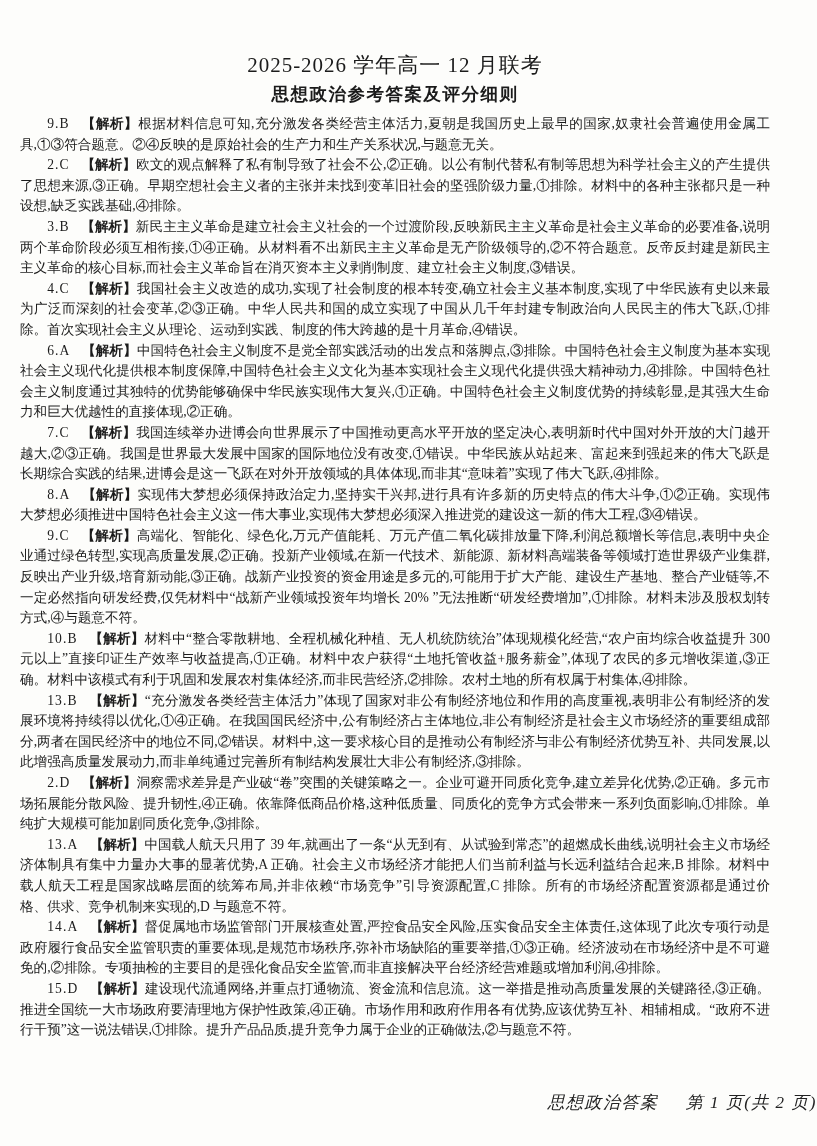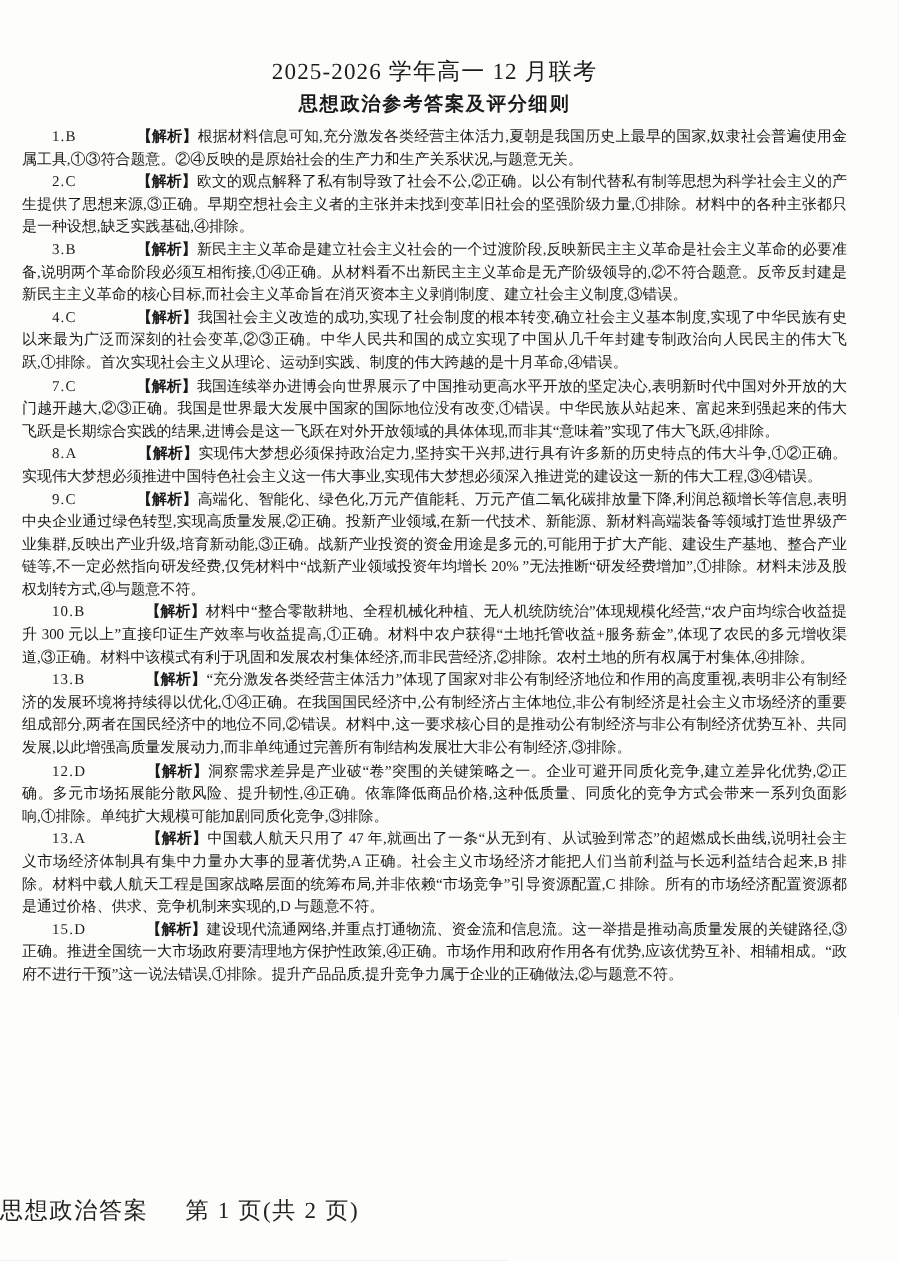--- a/index.html
+++ b/index.html
@@ -40,55 +40,57 @@
     margin:0;
     text-indent:2em;
   }
   .ans{
     letter-spacing:.08em;
     margin-right:.85em;
   }
   .tag{
     font-weight:700;
     font-family:"Liberation Sans","DejaVu Sans",sans-serif;
-    margin-left:43px;
   }
   .footer{
     position:absolute;
     left:0;right:0;
     bottom:32px;
-    text-align:left;
-    font-size:21px;
+    text-align:right;
+    font-size:17px;
+    font-style:italic;
     letter-spacing:1.5px;
     color:#222;
   }
   .footer .gap{display:inline-block;width:1.6em;}
 </style>
 </head>
 <body>
 
 <div class="page">
 
   <div class="hdr">
     <div class="title">2025-2026 学年高一 12 月联考</div>
     <div class="subtitle">思想政治参考答案及评分细则</div>
   </div>
 
   <div class="body">
-    <p class="item"><span class="ans">1.B</span><span class="tag">【解析】</span><span>根据材料信息可知,充分激发各类经营主体活力,夏朝是我国历史上最早的国家,奴隶社会普遍使用金属工具,①③符合题意。②④反映的是原始社会的生产力和生产关系状况,与题意无关。</span></p>
+    <p class="item"><span class="ans">9.B</span><span class="tag">【解析】</span><span>根据材料信息可知,充分激发各类经营主体活力,夏朝是我国历史上最早的国家,奴隶社会普遍使用金属工具,①③符合题意。②④反映的是原始社会的生产力和生产关系状况,与题意无关。</span></p>
     <p class="item"><span class="ans">2.C</span><span class="tag">【解析】</span><span>欧文的观点解释了私有制导致了社会不公,②正确。以公有制代替私有制等思想为科学社会主义的产生提供了思想来源,③正确。早期空想社会主义者的主张并未找到变革旧社会的坚强阶级力量,①排除。材料中的各种主张都只是一种设想,缺乏实践基础,④排除。</span></p>
     <p class="item"><span class="ans">3.B</span><span class="tag">【解析】</span><span>新民主主义革命是建立社会主义社会的一个过渡阶段,反映新民主主义革命是社会主义革命的必要准备,说明两个革命阶段必须互相衔接,①④正确。从材料看不出新民主主义革命是无产阶级领导的,②不符合题意。反帝反封建是新民主主义革命的核心目标,而社会主义革命旨在消灭资本主义剥削制度、建立社会主义制度,③错误。</span></p>
     <p class="item"><span class="ans">4.C</span><span class="tag">【解析】</span><span>我国社会主义改造的成功,实现了社会制度的根本转变,确立社会主义基本制度,实现了中华民族有史以来最为广泛而深刻的社会变革,②③正确。中华人民共和国的成立实现了中国从几千年封建专制政治向人民民主的伟大飞跃,①排除。首次实现社会主义从理论、运动到实践、制度的伟大跨越的是十月革命,④错误。</span></p>
+    <p class="item"><span class="ans">6.A</span><span class="tag">【解析】</span><span>中国特色社会主义制度不是党全部实践活动的出发点和落脚点,③排除。中国特色社会主义制度为基本实现社会主义现代化提供根本制度保障,中国特色社会主义文化为基本实现社会主义现代化提供强大精神动力,④排除。中国特色社会主义制度通过其独特的优势能够确保中华民族实现伟大复兴,①正确。中国特色社会主义制度优势的持续彰显,是其强大生命力和巨大优越性的直接体现,②正确。</span></p>
     <p class="item"><span class="ans">7.C</span><span class="tag">【解析】</span><span>我国连续举办进博会向世界展示了中国推动更高水平开放的坚定决心,表明新时代中国对外开放的大门越开越大,②③正确。我国是世界最大发展中国家的国际地位没有改变,①错误。中华民族从站起来、富起来到强起来的伟大飞跃是长期综合实践的结果,进博会是这一飞跃在对外开放领域的具体体现,而非其“意味着”实现了伟大飞跃,④排除。</span></p>
     <p class="item"><span class="ans">8.A</span><span class="tag">【解析】</span><span>实现伟大梦想必须保持政治定力,坚持实干兴邦,进行具有许多新的历史特点的伟大斗争,①②正确。实现伟大梦想必须推进中国特色社会主义这一伟大事业,实现伟大梦想必须深入推进党的建设这一新的伟大工程,③④错误。</span></p>
     <p class="item"><span class="ans">9.C</span><span class="tag">【解析】</span><span>高端化、智能化、绿色化,万元产值能耗、万元产值二氧化碳排放量下降,利润总额增长等信息,表明中央企业通过绿色转型,实现高质量发展,②正确。投新产业领域,在新一代技术、新能源、新材料高端装备等领域打造世界级产业集群,反映出产业升级,培育新动能,③正确。战新产业投资的资金用途是多元的,可能用于扩大产能、建设生产基地、整合产业链等,不一定必然指向研发经费,仅凭材料中“战新产业领域投资年均增长 20% ”无法推断“研发经费增加”,①排除。材料未涉及股权划转方式,④与题意不符。</span></p>
     <p class="item"><span class="ans">10.B</span><span class="tag">【解析】</span><span>材料中“整合零散耕地、全程机械化种植、无人机统防统治”体现规模化经营,“农户亩均综合收益提升 300 元以上”直接印证生产效率与收益提高,①正确。材料中农户获得“土地托管收益+服务薪金”,体现了农民的多元增收渠道,③正确。材料中该模式有利于巩固和发展农村集体经济,而非民营经济,②排除。农村土地的所有权属于村集体,④排除。</span></p>
     <p class="item"><span class="ans">13.B</span><span class="tag">【解析】</span><span>“充分激发各类经营主体活力”体现了国家对非公有制经济地位和作用的高度重视,表明非公有制经济的发展环境将持续得以优化,①④正确。在我国国民经济中,公有制经济占主体地位,非公有制经济是社会主义市场经济的重要组成部分,两者在国民经济中的地位不同,②错误。材料中,这一要求核心目的是推动公有制经济与非公有制经济优势互补、共同发展,以此增强高质量发展动力,而非单纯通过完善所有制结构发展壮大非公有制经济,③排除。</span></p>
-    <p class="item"><span class="ans">12.D</span><span class="tag">【解析】</span><span>洞察需求差异是产业破“卷”突围的关键策略之一。企业可避开同质化竞争,建立差异化优势,②正确。多元市场拓展能分散风险、提升韧性,④正确。依靠降低商品价格,这种低质量、同质化的竞争方式会带来一系列负面影响,①排除。单纯扩大规模可能加剧同质化竞争,③排除。</span></p>
-    <p class="item"><span class="ans">13.A</span><span class="tag">【解析】</span><span>中国载人航天只用了 47 年,就画出了一条“从无到有、从试验到常态”的超燃成长曲线,说明社会主义市场经济体制具有集中力量办大事的显著优势,A 正确。社会主义市场经济才能把人们当前利益与长远利益结合起来,B 排除。材料中载人航天工程是国家战略层面的统筹布局,并非依赖“市场竞争”引导资源配置,C 排除。所有的市场经济配置资源都是通过价格、供求、竞争机制来实现的,D 与题意不符。</span></p>
+    <p class="item"><span class="ans">2.D</span><span class="tag">【解析】</span><span>洞察需求差异是产业破“卷”突围的关键策略之一。企业可避开同质化竞争,建立差异化优势,②正确。多元市场拓展能分散风险、提升韧性,④正确。依靠降低商品价格,这种低质量、同质化的竞争方式会带来一系列负面影响,①排除。单纯扩大规模可能加剧同质化竞争,③排除。</span></p>
+    <p class="item"><span class="ans">13.A</span><span class="tag">【解析】</span><span>中国载人航天只用了 39 年,就画出了一条“从无到有、从试验到常态”的超燃成长曲线,说明社会主义市场经济体制具有集中力量办大事的显著优势,A 正确。社会主义市场经济才能把人们当前利益与长远利益结合起来,B 排除。材料中载人航天工程是国家战略层面的统筹布局,并非依赖“市场竞争”引导资源配置,C 排除。所有的市场经济配置资源都是通过价格、供求、竞争机制来实现的,D 与题意不符。</span></p>
+    <p class="item"><span class="ans">14.A</span><span class="tag">【解析】</span><span>督促属地市场监管部门开展核查处置,严控食品安全风险,压实食品安全主体责任,这体现了此次专项行动是政府履行食品安全监管职责的重要体现,是规范市场秩序,弥补市场缺陷的重要举措,①③正确。经济波动在市场经济中是不可避免的,②排除。专项抽检的主要目的是强化食品安全监管,而非直接解决平台经济经营难题或增加利润,④排除。</span></p>
     <p class="item"><span class="ans">15.D</span><span class="tag">【解析】</span><span>建设现代流通网络,并重点打通物流、资金流和信息流。这一举措是推动高质量发展的关键路径,③正确。推进全国统一大市场政府要清理地方保护性政策,④正确。市场作用和政府作用各有优势,应该优势互补、相辅相成。“政府不进行干预”这一说法错误,①排除。提升产品品质,提升竞争力属于企业的正确做法,②与题意不符。</span></p>
   </div>
 
   <div class="footer">
     <span>思想政治答案</span><span class="gap"></span><span>第 1 页(共 2 页)</span>
   </div>
 
 </div>
 
 </body></html>

